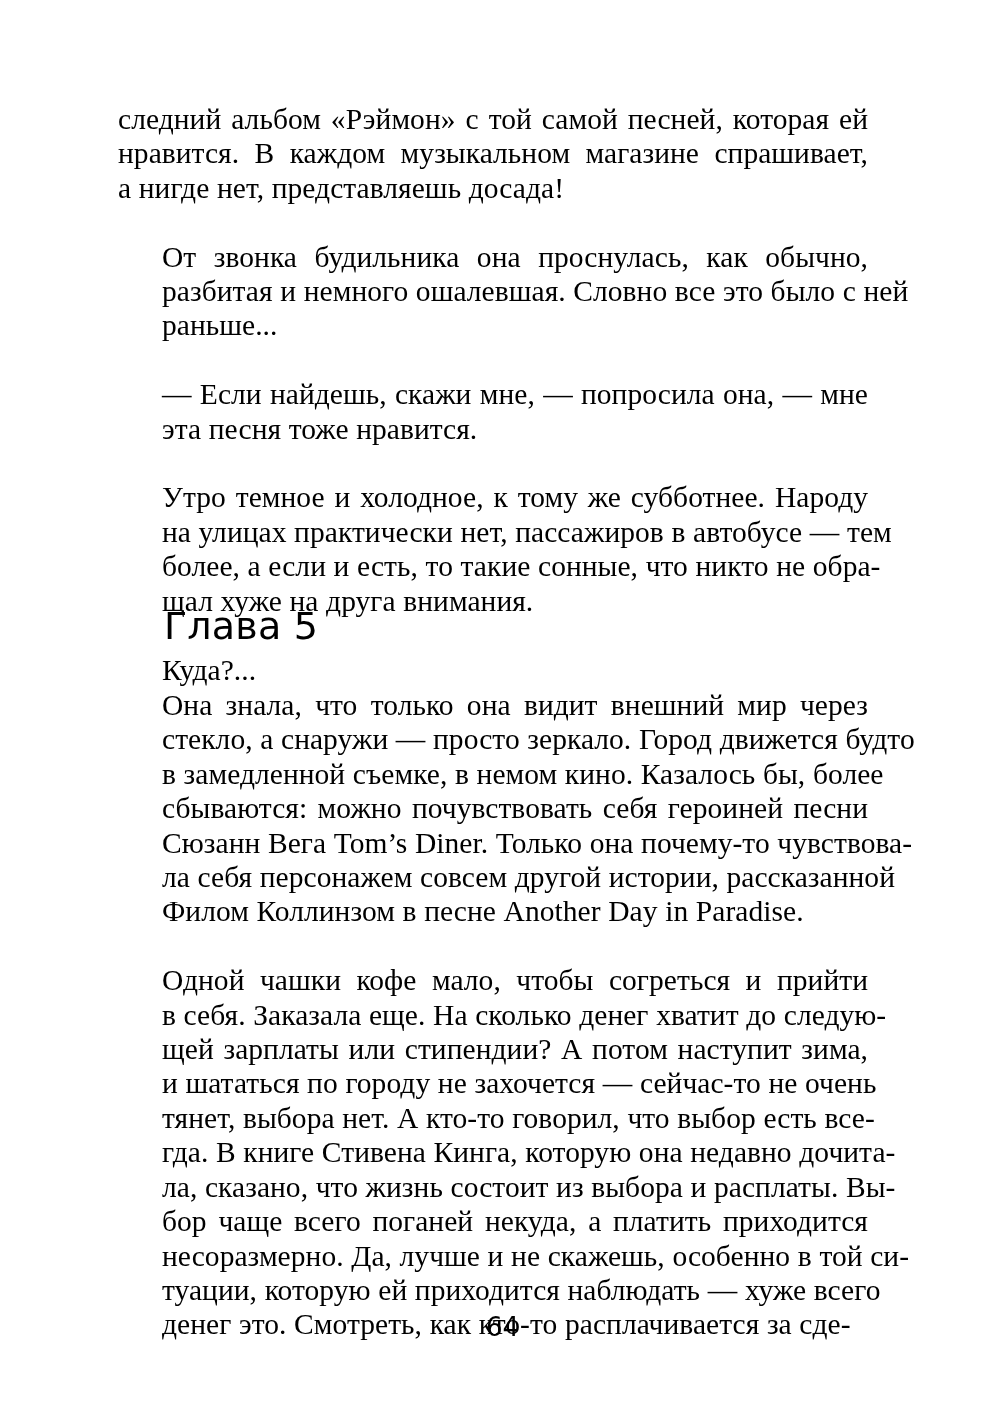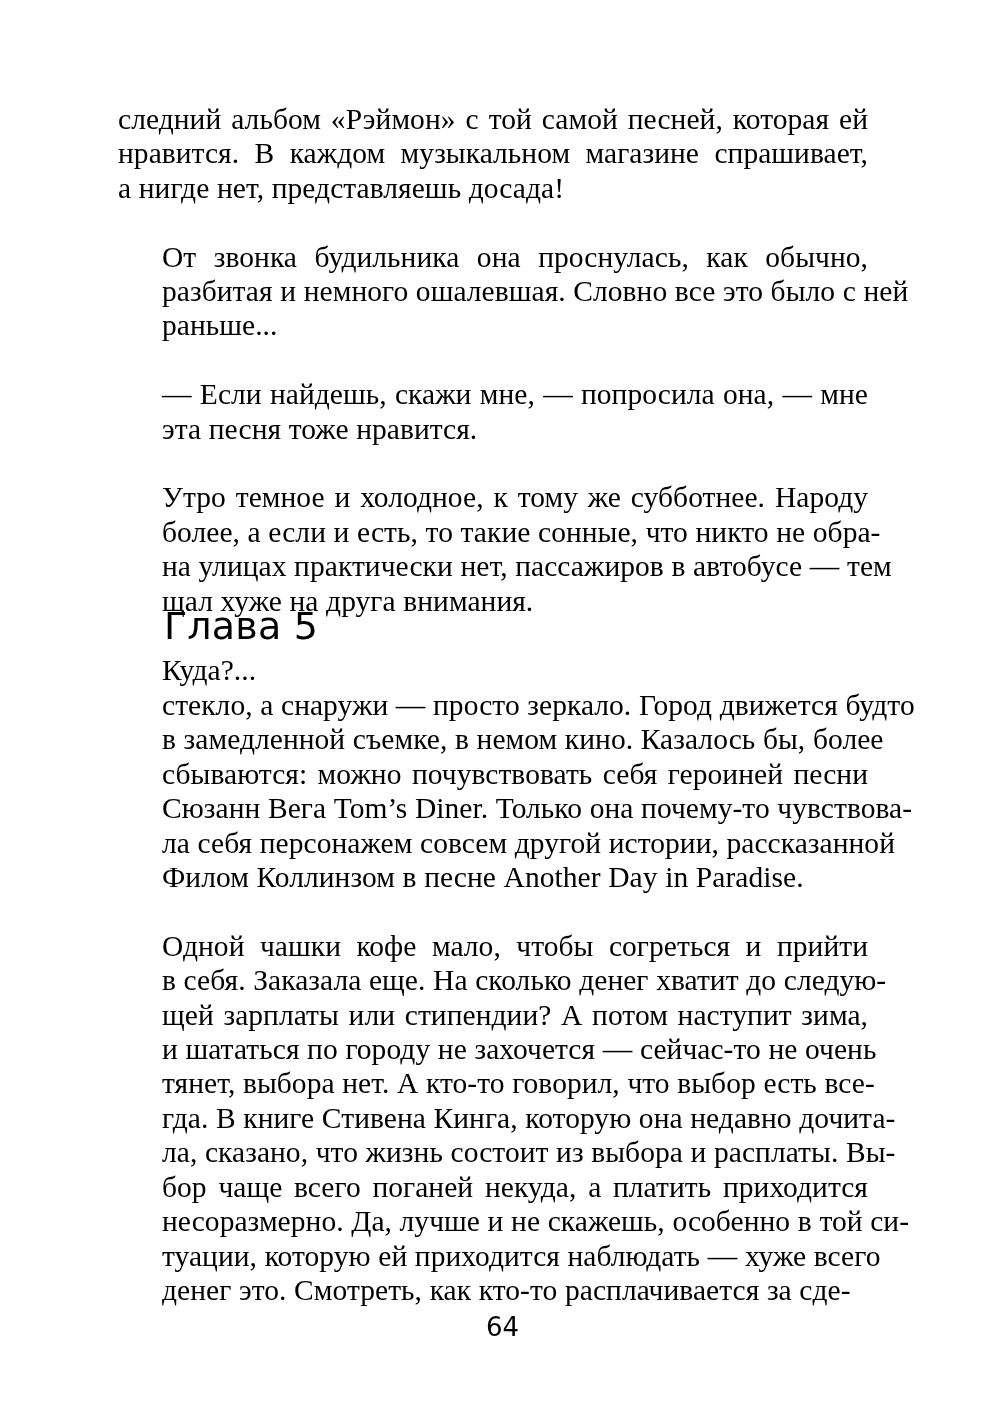--- a/index.html
+++ b/index.html
@@ -113,36 +113,37 @@
       <span class="line last">раньше...</span>
     </p>
 
     <p class="para">
       <span class="line indent">— Если найдешь, скажи мне, — попросила она, — мне</span>
       <span class="line last">эта песня тоже нравится.</span>
     </p>
 
     <p class="para">
       <span class="line indent">Утро темное и холодное, к тому же субботнее. Народу</span>
+      <span class="line">на улицах практически нет, пассажиров в автобусе — тем</span>
       <span class="line">более, а если и есть, то такие сонные, что никто не обра-</span>
-      <span class="line">на улицах практически нет, пассажиров в автобусе — тем</span>
       <span class="line last">щал хуже на друга внимания.</span>
     </p>
 
     <p class="para">
       <span class="line indent last">Куда?...</span>
     </p>
 
   </div>
 
   <h1 class="chapter-heading">Глава 5</h1>
 
   <div id="block-main">
 
     <p class="para">
+      <span class="line indent">Она знала, что только она видит внешний мир через</span>
       <span class="line">стекло, а снаружи — просто зеркало. Город движется будто</span>
       <span class="line">в замедленной съемке, в немом кино. Казалось бы, более</span>
       <span class="line">сбываются: можно почувствовать себя героиней песни</span>
       <span class="line">Сюзанн Вега Tom’s Diner. Только она почему-то чувствова-</span>
       <span class="line">ла себя персонажем совсем другой истории, рассказанной</span>
       <span class="line last">Филом Коллинзом в песне Another Day in Paradise.</span>
     </p>
 
     <p class="para">
       <span class="line indent">Одной чашки кофе мало, чтобы согреться и прийти</span>

